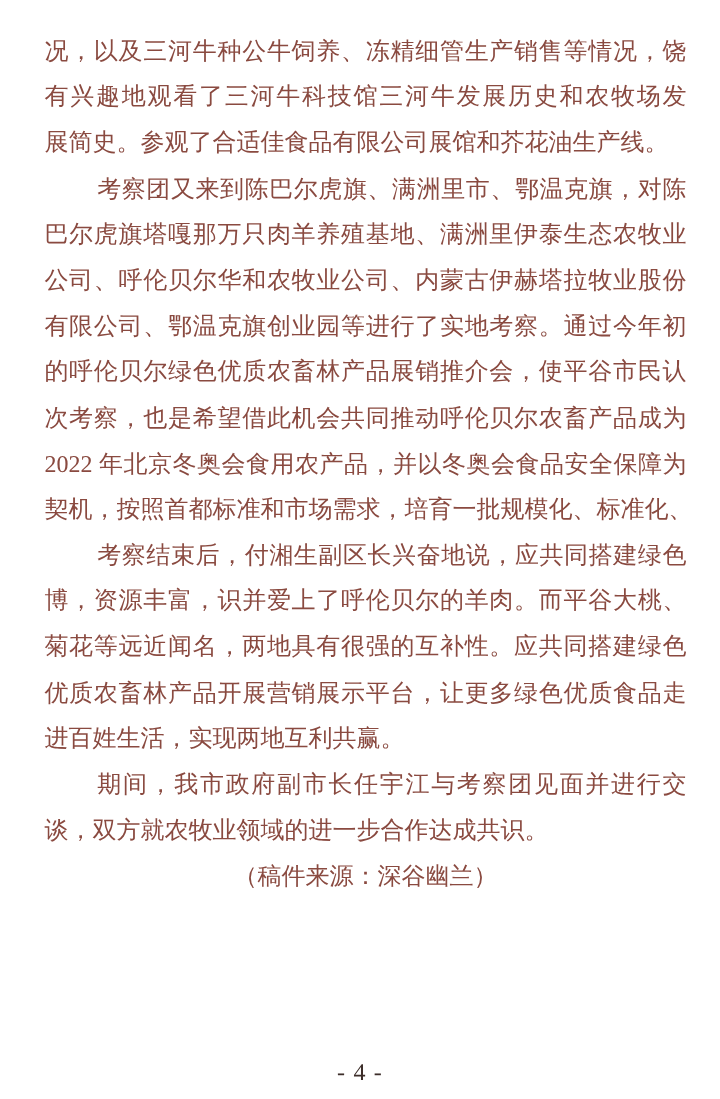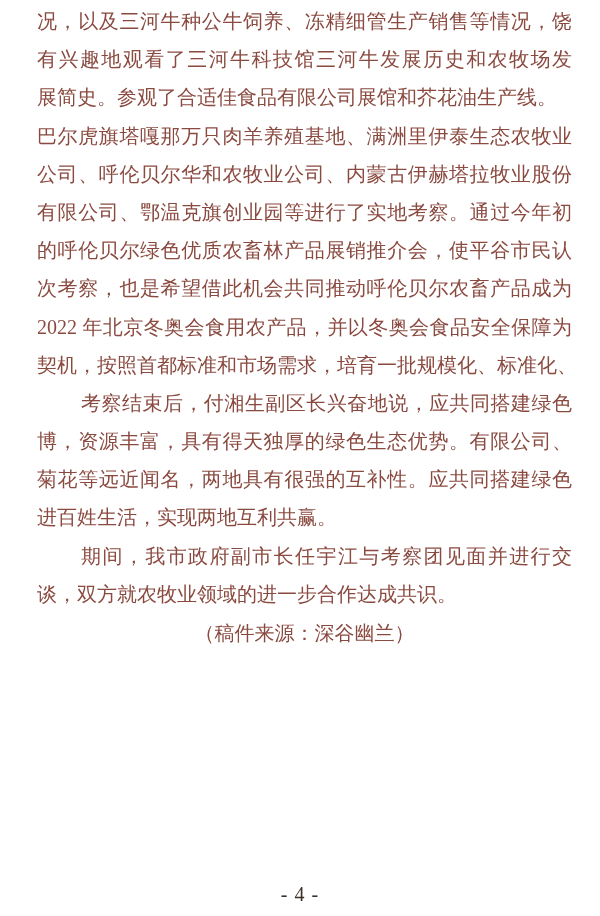--- a/index.html
+++ b/index.html
@@ -12,21 +12,21 @@
     width: 600px;
     height: 916px;
     background: var(--paper, #ffffff);
     overflow: hidden;
     font-family: "Liberation Serif", "DejaVu Serif", serif;
   }
   .body-text {
     position: absolute;
     left: 37px;
     right: 28px;
-    top: 2px;
+    top: 24px;
     color: var(--ink, #8a4a40);
     font-size: 20px;
   }
   .line {
     height: 38.2px;
     line-height: 38.2px;
     text-align: justify;
     text-align-last: justify;
     white-space: nowrap;
   }
@@ -57,29 +57,31 @@
 </style>
 </head>
 <body>
 
 <div class="page">
   <div class="body-text">
 
     <div class="line">况，以及三河牛种公牛饲养、冻精细管生产销售等情况，饶</div>
       <div class="line">有兴趣地观看了三河牛科技馆三河牛发展历史和农牧场发</div>
       <div class="line para-end">展简史。参观了合适佳食品有限公司展馆和芥花油生产线。</div>
+      <div class="line indent">考察团又来到陈巴尔虎旗、满洲里市、鄂温克旗，对陈</div>
       <div class="line">巴尔虎旗塔嘎那万只肉羊养殖基地、满洲里伊泰生态农牧业</div>
       <div class="line">公司、呼伦贝尔华和农牧业公司、内蒙古伊赫塔拉牧业股份</div>
       <div class="line">有限公司、鄂温克旗创业园等进行了实地考察。通过今年初</div>
       <div class="line">的呼伦贝尔绿色优质农畜林产品展销推介会，使平谷市民认</div>
       <div class="line">次考察，也是希望借此机会共同推动呼伦贝尔农畜产品成为</div>
       <div class="line">2022 年北京冬奥会食用农产品，并以冬奥会食品安全保障为</div>
       <div class="line">契机，按照首都标准和市场需求，培育一批规模化、标准化、</div>
       <div class="line indent">考察结束后，付湘生副区长兴奋地说，应共同搭建绿色</div>
-      <div class="line">博，资源丰富，具有得天独厚的绿色生态优势。有限公司、</div>
+      <div class="line">博，资源丰富，识并爱上了呼伦贝尔的羊肉。而平谷大桃、</div>
       <div class="line">菊花等远近闻名，两地具有很强的互补性。应共同搭建绿色</div>
+      <div class="line">优质农畜林产品开展营销展示平台，让更多绿色优质食品走</div>
       <div class="line para-end">进百姓生活，实现两地互利共赢。</div>
       <div class="line indent">期间，我市政府副市长任宇江与考察团见面并进行交</div>
       <div class="line para-end">谈，双方就农牧业领域的进一步合作达成共识。</div>
       <div class="attribution">（稿件来源：深谷幽兰）</div>
   </div>
   <div class="footer">- 4 -</div>
 </div>
 
 </body></html>

